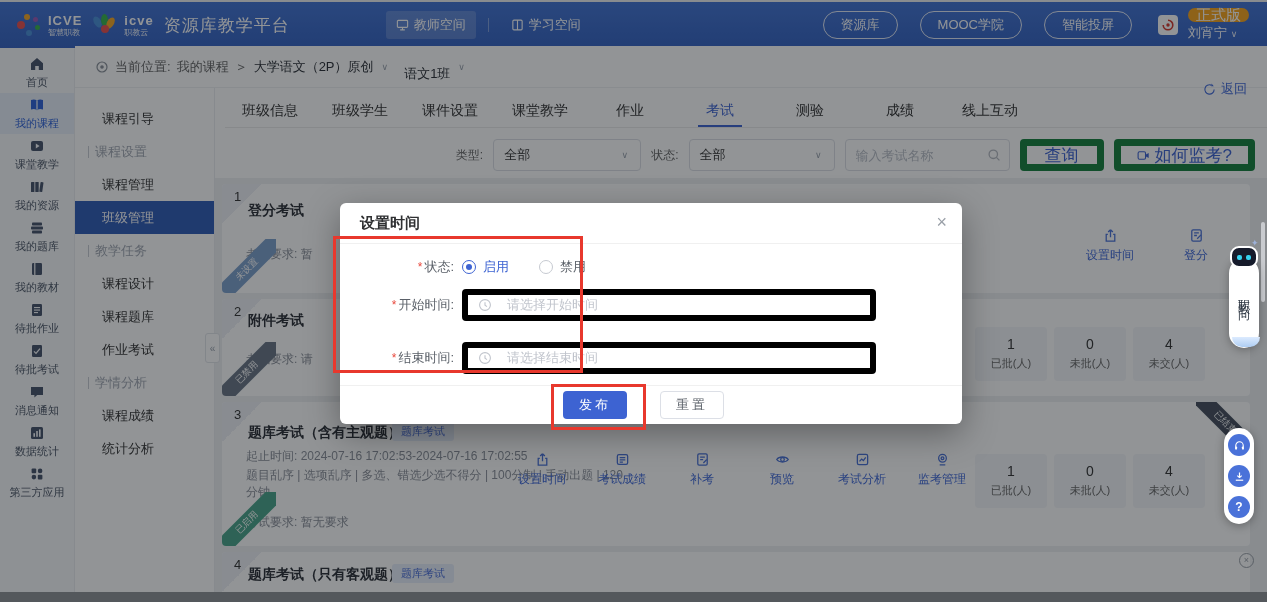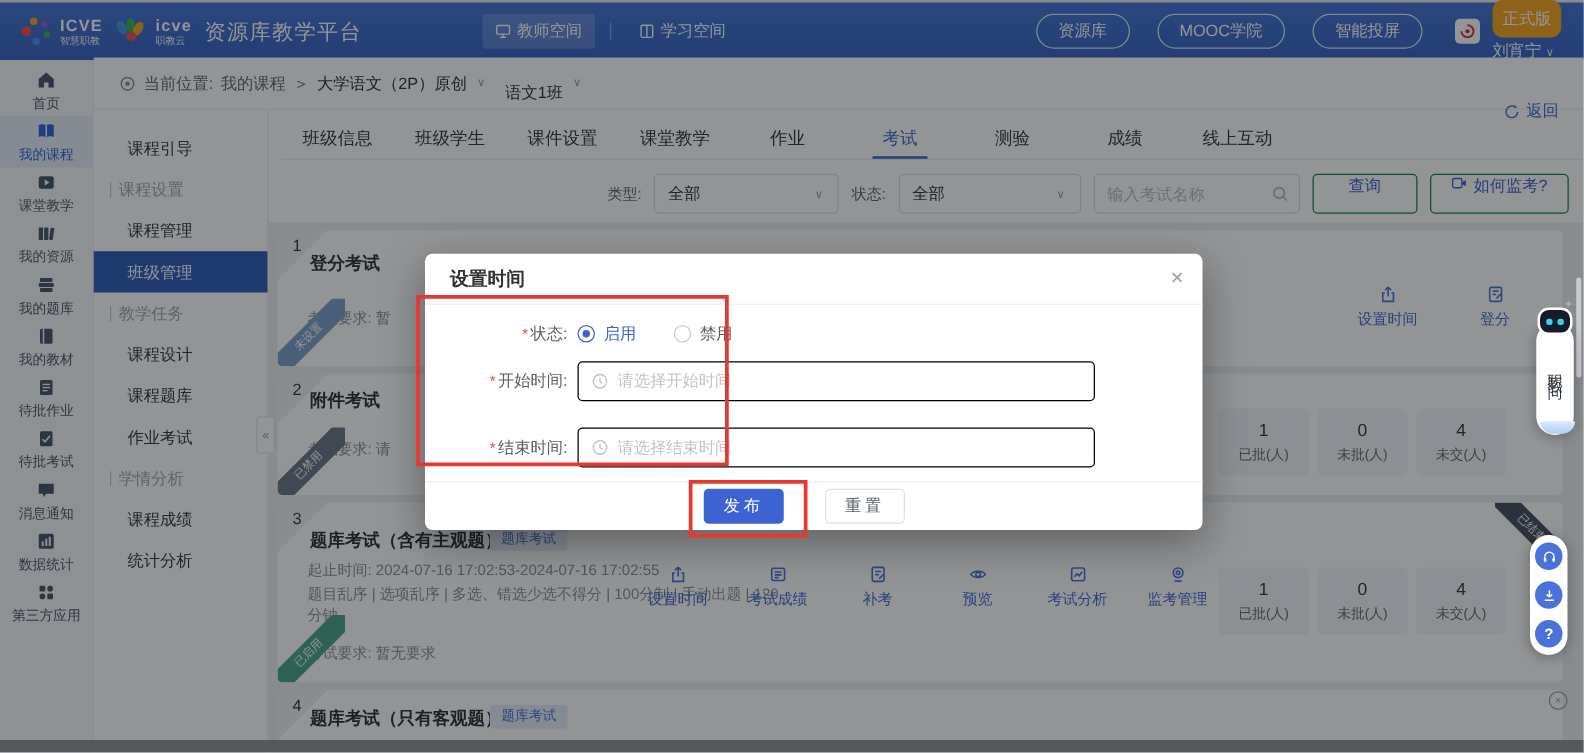--- a/index.html
+++ b/index.html
@@ -17,21 +17,21 @@
   .platform{color:#fff;font-size:17px;letter-spacing:1px;margin-left:10px;}
   .hnav{display:flex;align-items:center;margin-left:96px;gap:12px;}
   .hnav-item{display:flex;align-items:center;gap:5px;color:#fff;font-size:13px;padding:5px 10px;border-radius:3px;}
   .hnav-item.on{background:rgba(255,255,255,.18);}
   .hsep{width:1px;height:14px;background:rgba(255,255,255,.35);}
   .pills{display:flex;gap:22px;margin-left:auto;}
   .pill{border:1px solid rgba(255,255,255,.85);border-radius:15px;color:#fff;font-size:13px;padding:4px 17px;background:transparent;}
   .userzone{display:flex;align-items:center;margin-left:26px;margin-right:18px;gap:10px;}
   .appmini{width:20px;height:20px;background:#fff;border-radius:4px;display:flex;align-items:center;justify-content:center;}
   .usercol{display:flex;flex-direction:column;align-items:flex-start;gap:2px;}
-  .verbadge{background:#f7a41c;color:#fff;font-size:13px;border-radius:8px;padding:9px 8px;line-height:12px;text-align:center;}
+  .verbadge{background:#f7a41c;color:#fff;font-size:15px;border-radius:8px;padding:1px 8px;line-height:12px;text-align:center;}
   .uname{color:#fff;font-size:13px;}
   .uname .car{font-size:9px;opacity:.9;}
 
   
   .lsidebar{position:absolute;left:0;top:46px;width:75px;bottom:0;background:#f8f9fb;border-right:1px solid #ebedf0;padding-top:6px;display:flex;flex-direction:column;}
   .lnav{height:41px;display:flex;flex-direction:column;align-items:center;justify-content:center;gap:3px;}
   .lnav .lbl{font-size:11px;color:#4b5666;}
   .lnav svg{display:block;}
   .lnav.on{background:#e7eef9;}
   .lnav.on .lbl{color:#2e62d9;}
@@ -58,21 +58,21 @@
   .tab.active{color:#3d63d2;}
   .tab.active::after{content:"";position:absolute;left:23px;right:23px;bottom:0;height:2px;background:#3d63d2;}
   .filters{position:absolute;top:51px;right:12px;height:32px;display:flex;align-items:center;gap:10px;}
   .flabel{font-size:12px;color:#666;}
   .fselect{width:148px;height:32px;border:1px solid #dcdfe6;border-radius:4px;display:flex;align-items:center;padding:0 10px;font-size:13px;color:#333;}
   .fselect .car-s{margin-left:auto;}
   .fsearch{width:165px;height:32px;border:1px solid #dcdfe6;border-radius:4px;display:flex;align-items:center;padding:0 8px 0 10px;}
   .fsearch input{border:0;outline:none;width:120px;font-size:13px;color:#333;font-family:inherit;}
   .fsearch input::placeholder{color:#b9bec7;}
   .fsearch svg{margin-left:auto;}
-  .btn-line{height:32px;border:1px solid #15803d;color:#3d63d2;background:#fff;border-radius:4px;font-size:13px;display:flex;justify-content:center;gap:5px;padding:0 16px;}
+  .btn-line{height:32px;border:7px solid #15803d;color:#3d63d2;background:#fff;border-radius:4px;font-size:17px;display:flex;align-items:center;justify-content:center;gap:5px;padding:0 16px;}
 
   
   .list{position:absolute;top:90px;left:0;right:0;bottom:10px;background:#eef0f3;padding:6px 17px 0 7px;}
   .card{position:relative;background:#fff;border-radius:4px;margin-bottom:6px;overflow:hidden;}
   .card.c1{height:109px;} .card.c2{height:97px;} .card.c3{height:144px;} .card.c4{height:46px;}
   .no-corner{position:absolute;left:0;top:0;width:40px;height:40px;background:linear-gradient(135deg,#eef1f6 50%,transparent 50%);}
   .no-txt{position:absolute;left:12px;top:5px;font-size:13px;color:#333;}
   .ctitle{position:absolute;left:26px;font-size:14px;font-weight:bold;color:#2b2f36;}
   .ctag{position:absolute;background:#e8eefb;color:#4a6fd8;font-size:11px;padding:3px 9px;border-radius:3px;line-height:13px;}
   .cgray{position:absolute;font-size:12px;color:#8a8f99;}
@@ -105,21 +105,21 @@
   .req{color:#e84a3f;margin-right:2px;font-size:12px;}
   .m-row1{top:54px;height:20px;}
   .m-row2{top:82px;height:40px;}
   .m-row3{top:139px;height:32px;}
   .radio{display:flex;align-items:center;gap:7px;font-size:13px;margin-right:30px;}
   .rdot{width:14px;height:14px;border-radius:50%;position:relative;background:#fff;}
   .rdot.on{border:1px solid #3d63d2;}
   .rdot.on::after{content:"";position:absolute;inset:3px;border-radius:50%;background:#3d63d2;}
   .rdot.off{border:1px solid #c6cad1;}
   .r-on{color:#3d63d2;} .r-off{color:#5a6068;}
-  .m-input{width:414px;height:32px;border:1px solid #000000;border-radius:4px;display:flex;align-items:center;gap:7px;padding:0 10px;}
+  .m-input{width:414px;height:32px;border:6px solid #000000;border-radius:4px;display:flex;align-items:center;gap:15px;padding:0 10px;}
   .m-ph{font-size:13px;color:#c0c4cc;}
   .m-foot{position:absolute;left:0;right:0;top:182px;height:39px;border-top:1px solid #f0f0f0;display:flex;align-items:center;gap:33px;padding-left:223px;}
   .btn-primary{width:64px;height:28px;background:#3d63d2;color:#fff;border:0;border-radius:4px;font-size:13px;display:flex;align-items:center;justify-content:center;letter-spacing:3px;}
   .btn-plain{width:64px;height:28px;background:#fff;color:#5a6068;border:1px solid #dcdfe6;border-radius:4px;font-size:13px;display:flex;align-items:center;justify-content:center;letter-spacing:3px;}
 
   .anno{position:absolute;border:3px solid #e8382d;z-index:100;}
   .anno1{left:333px;top:236px;width:250px;height:137px;}
   .anno2{left:551px;top:384px;width:95px;height:46px;}
 
   

